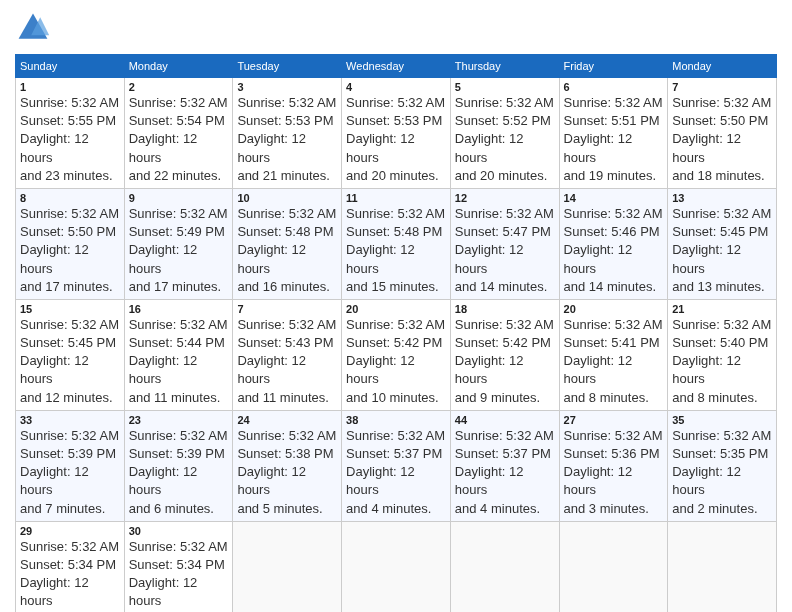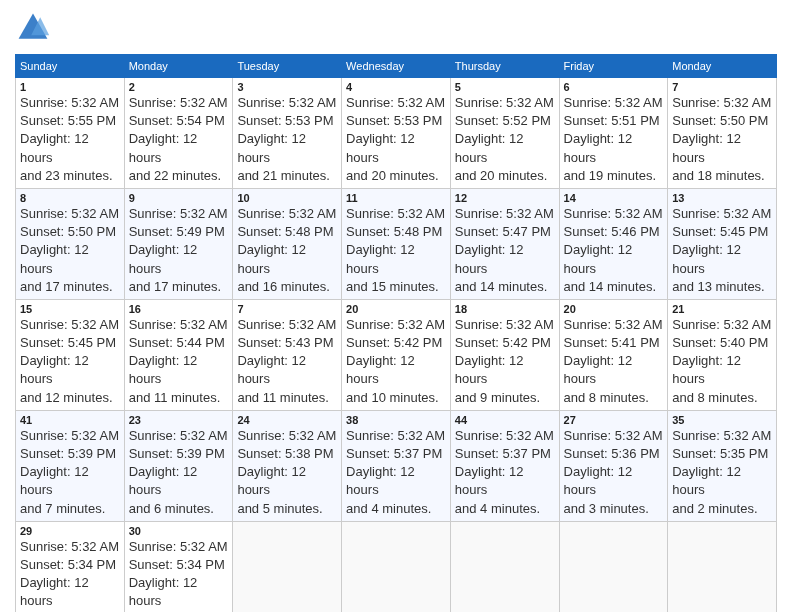--- a/index.html
+++ b/index.html
@@ -273,21 +273,21 @@
           <td>
             <span class="day-num">21</span>
             <div class="day-info" style="white-space: pre-line;">Sunrise: 5:32 AM
 Sunset: 5:40 PM
 Daylight: 12 hours
 and 8 minutes.</div>
           </td>
         </tr>
         <tr>
           <td>
-            <span class="day-num">41</span>
+            <span class="day-num">33</span>
             <div class="day-info" style="white-space: pre-line;">Sunrise: 5:32 AM
 Sunset: 5:39 PM
 Daylight: 12 hours
 and 7 minutes.</div>
           </td>
           <td>
             <span class="day-num">23</span>
             <div class="day-info" style="white-space: pre-line;">Sunrise: 5:32 AM
 Sunset: 5:39 PM
 Daylight: 12 hours

